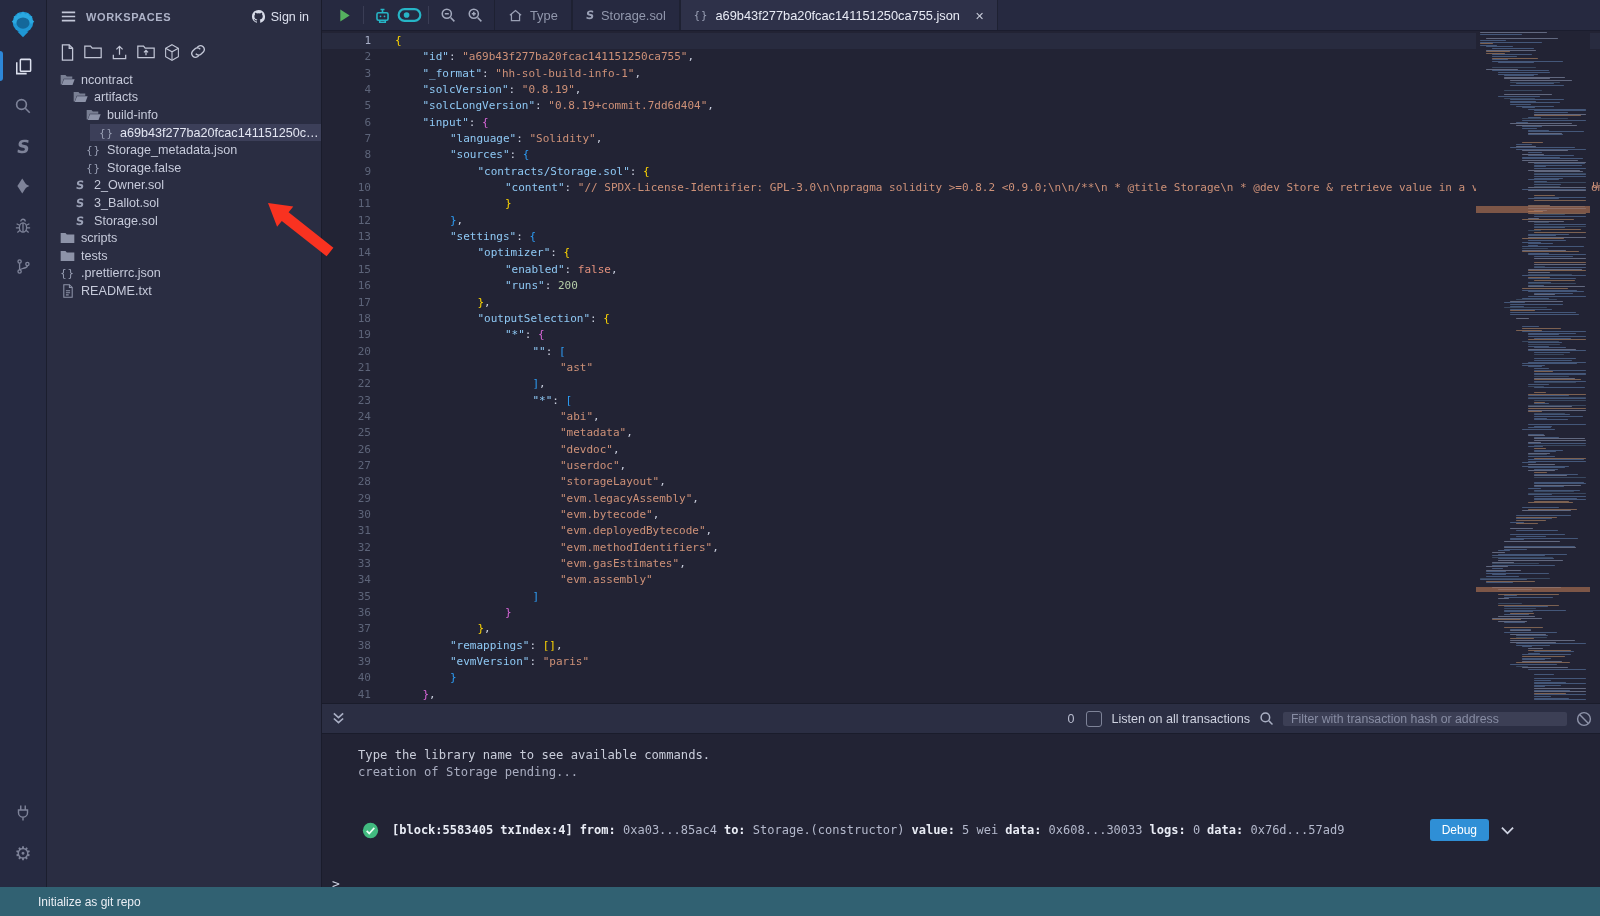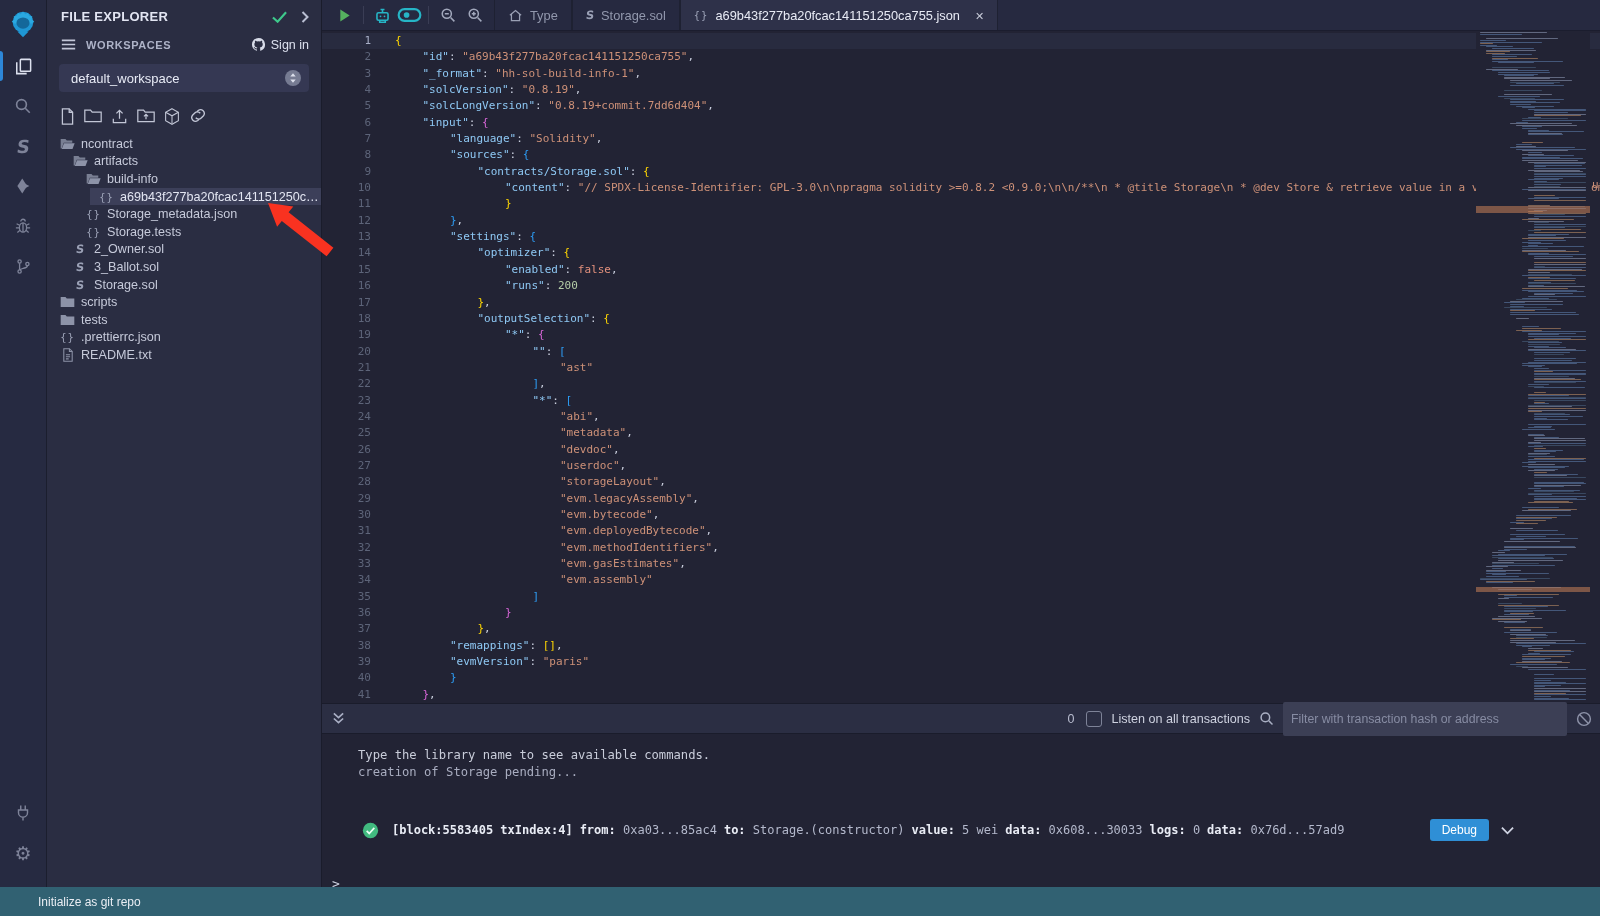--- a/index.html
+++ b/index.html
@@ -70,21 +70,21 @@
         font-size:11px;color:#ce9178;}
   
   .terminal{position:absolute;left:322px;top:703px;right:0;height:184px;background:#222334;z-index:2;}
   .term-head{height:29px;background:#2b2e43;border-top:1px solid #1a1c2b;border-bottom:1px solid #1a1c2b;
              display:flex;align-items:center;padding:0 8px 0 10px;}
   .term-collapse{display:flex;cursor:pointer;}
   .term-right{margin-left:auto;display:flex;align-items:center;gap:9px;}
   .term-badge{font-size:12.5px;color:#b9bdd0;margin-right:3px;}
   .term-check{width:14px;height:14px;border:1.5px solid #7e8398;border-radius:3px;cursor:pointer;}
   .term-listen{font-size:12.6px;color:#ced2e0;}
-  .term-filter{width:268px;height:34px;background:#3c3f55;border:none;border-radius:2px;
+  .term-filter{width:268px;height:14px;background:#3c3f55;border:none;border-radius:2px;
                color:#d7dae6;font-size:12.3px;padding:0 8px;outline:none;}
   .term-filter::placeholder{color:#878ca3;}
   .term-body{position:relative;height:154px;font-family:"DejaVu Sans Mono",monospace;}
   .tline{position:absolute;left:36px;font-size:12.2px;line-height:17px;white-space:pre;}
   .tline.l1{top:13px;color:#c9cdda;}
   .tline.l2{top:30px;color:#a9adc0;}
   .txrow{position:absolute;left:40px;right:0;top:83px;height:26px;display:flex;align-items:center;}
   .tx-ico{flex:none;display:flex;margin-right:13px;}
   .tx-text{font-size:12px;color:#b4b9cc;white-space:nowrap;overflow:hidden;flex:1;}
   .tx-text b{color:#e9ecf5;font-weight:700;}
@@ -178,57 +178,35 @@
         </div>
         <div class="rail-item">
           <span style="display:flex;">
             <span style="font-size:19px;line-height:1;">⚙</span>
           </span>
         </div>
       </div>
   </aside>
 
   <section class="explorer">
-    <div class="exp-header">
-      <span class="exp-title">FILE EXPLORER</span>
-      <span class="exp-check">
-          <svg width="15" height="12" viewBox="0 0 16 12" fill="none" stroke="#3ec98c" stroke-width="2.3">
-            <path d="M1 6.5L6 11 15 1"></path>
-          </svg>
-        </span>
-      <span style="display:flex;">
-          <svg width="8" height="12" viewBox="0 0 8 12" fill="none" stroke="#b9bed2" stroke-width="2">
-            <path d="M1.5 1l5 5-5 5"></path>
-          </svg>
-        </span>
-    </div>
     <div class="ws-row">
       <span class="ws-burger">
           <svg width="15" height="13" viewBox="0 0 18 14" stroke="currentColor" stroke-width="2">
             <path d="M1 2h16M1 7h16M1 12h16"></path>
           </svg>
         </span>
       <span class="ws-label">WORKSPACES</span>
       <span class="signin">
         <span style="display:flex;">
             <svg width="15" height="15" viewBox="0 0 24 24" fill="#d7dbe8">
               <path d="M12 1.5A10.5 10.5 0 001.5 12c0 4.6 3 8.6 7.2 10 .5.1.7-.2.7-.5v-1.8c-2.9.6-3.5-1.4-3.5-1.4-.5-1.2-1.2-1.6-1.2-1.6-1-.6.1-.6.1-.6 1 .1 1.6 1.1 1.6 1.1 1 1.6 2.5 1.2 3.1.9.1-.7.4-1.2.7-1.4-2.3-.3-4.8-1.2-4.8-5.2 0-1.1.4-2.1 1.1-2.8-.1-.3-.5-1.4.1-2.8 0 0 .9-.3 2.9 1.1a10 10 0 015.2 0c2-1.4 2.9-1.1 2.9-1.1.6 1.4.2 2.5.1 2.8.7.7 1.1 1.7 1.1 2.8 0 4-2.5 4.9-4.8 5.2.4.3.7.9.7 1.9v2.8c0 .3.2.6.7.5A10.5 10.5 0 0012 1.5z"></path>
             </svg>
           </span>
         <span>Sign in</span>
       </span>
-    </div>
-    <div class="ws-select">
-      <span class="ws-select-label">default_workspace</span>
-      <span style="display:flex;">
-          <svg width="16" height="16" viewBox="0 0 16 16">
-            <circle cx="8" cy="8" r="8" fill="#767b92"></circle>
-            <path d="M8 3.2l2.7 3.2H5.3zM8 12.8L5.3 9.6h5.4z" fill="#dde0ec"></path>
-          </svg>
-        </span>
     </div>
     <div class="exp-toolbar" id="exp-toolbar">
         <span class="tbi">
           <svg width="15" height="17" viewBox="0 0 16 20" fill="none" stroke="currentColor" stroke-width="1.5">
             <path d="M2 1h8l4 4v14H2z"></path>
             <path d="M10 1v4h4"></path>
           </svg>
         </span>
         <span class="tbi">
           <svg width="18" height="15" viewBox="0 0 22 17" fill="none" stroke="currentColor" stroke-width="1.5">
@@ -296,21 +274,21 @@
         <div class="trow" style="padding-left: 38px;">
           <span class="ticon">
             <span class="json-glyph">{}</span>
           </span>
           <span class="tlabel">Storage_metadata.json</span>
         </div>
         <div class="trow" style="padding-left: 38px;">
           <span class="ticon">
             <span class="json-glyph">{}</span>
           </span>
-          <span class="tlabel">Storage.tests</span>
+          <span class="tlabel">Storage.false</span>
         </div>
         <div class="trow" style="padding-left: 25px;">
           <span class="ticon">
             <span class="sol-glyph">S</span>
           </span>
           <span class="tlabel">2_Owner.sol</span>
         </div>
         <div class="trow" style="padding-left: 25px;">
           <span class="ticon">
             <span class="sol-glyph">S</span>

